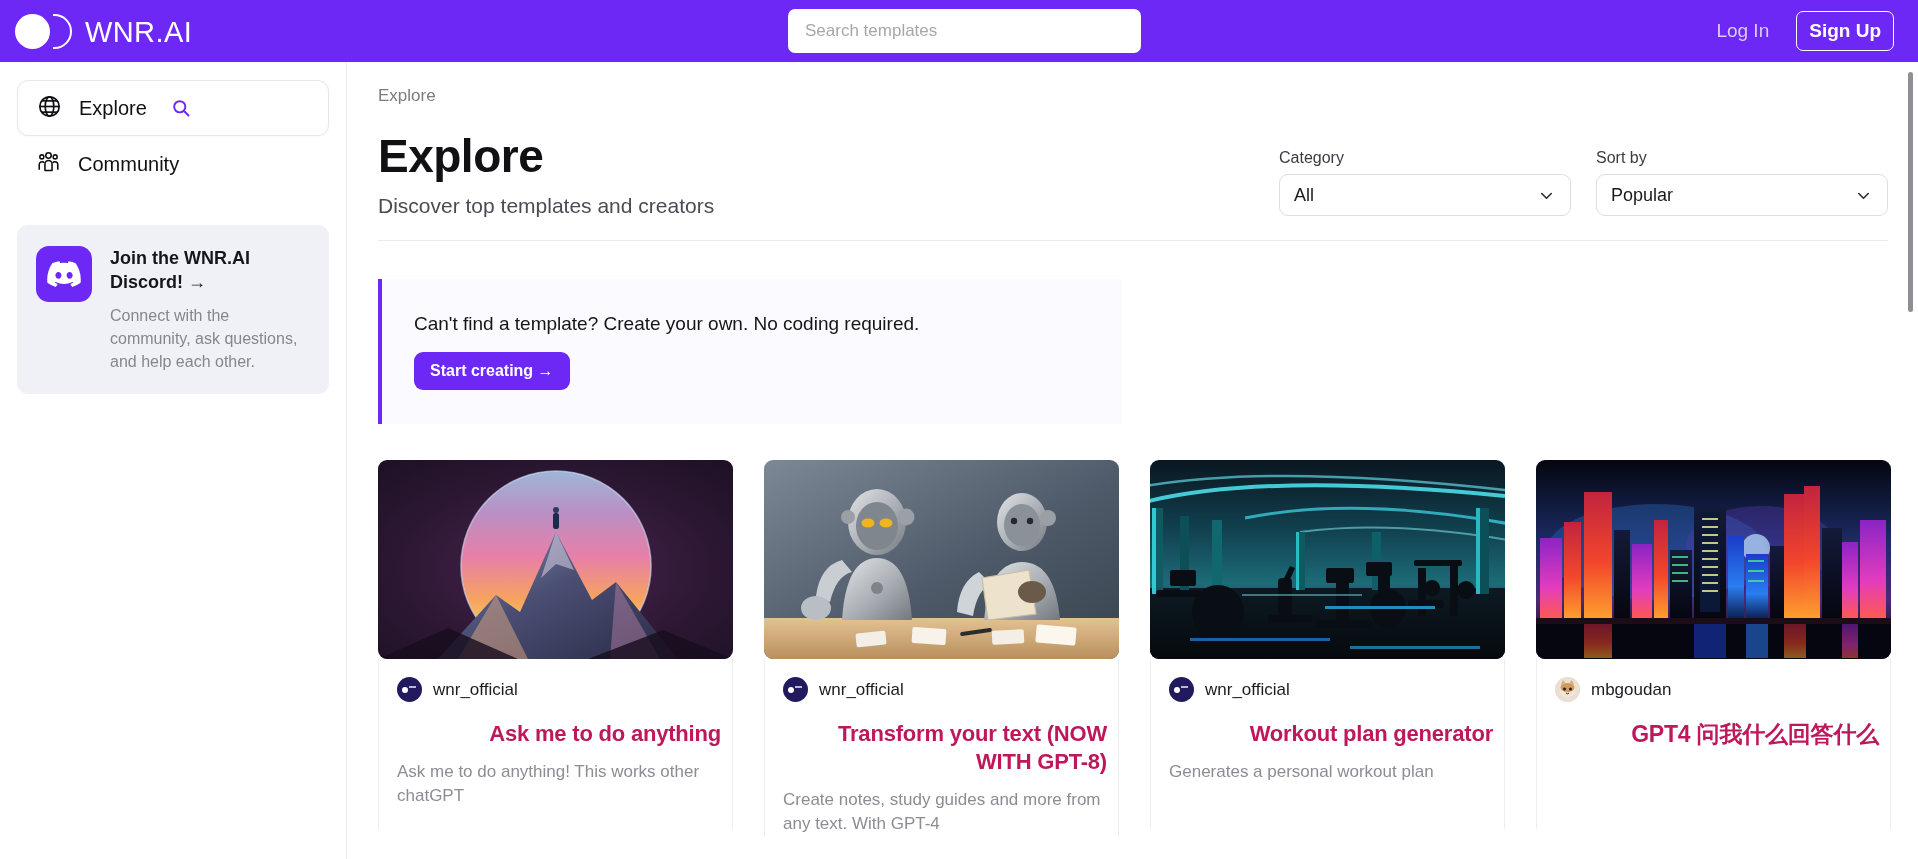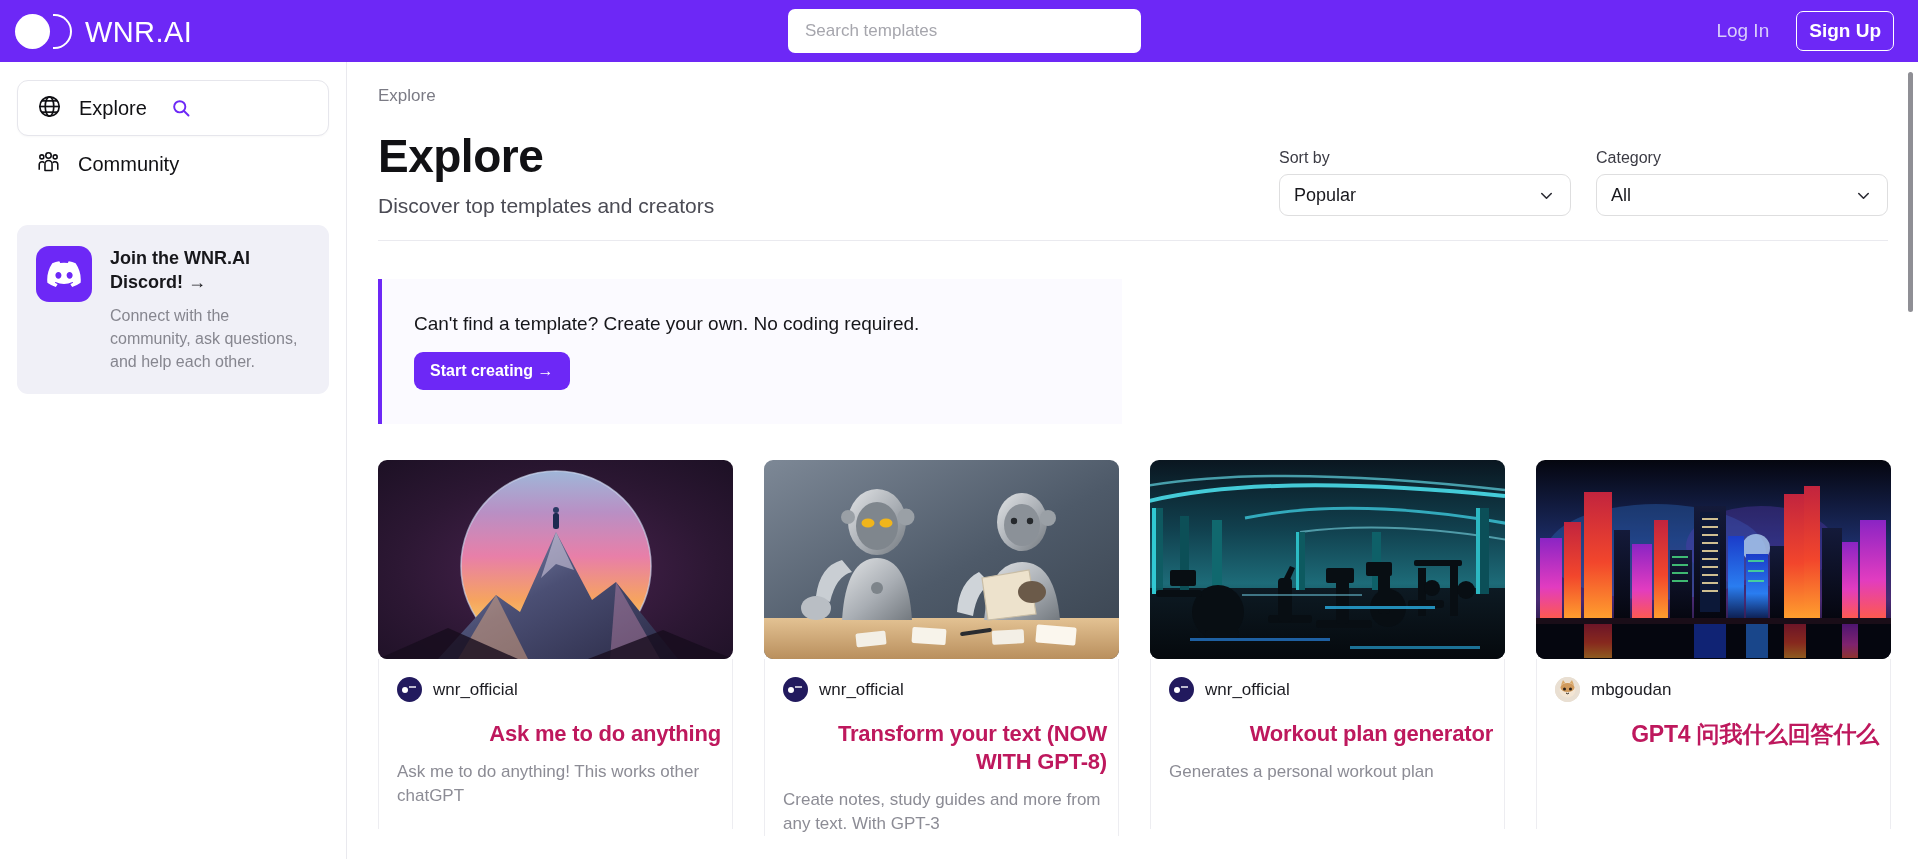--- a/index.html
+++ b/index.html
@@ -317,35 +317,35 @@
   <div class="breadcrumb">Explore</div>
 
   <div class="title-row">
     <div class="title-block">
       <div class="page-title">Explore</div>
       <div class="page-subtitle">Discover top templates and creators</div>
     </div>
 
     <div class="filters">
       <div class="filter-group">
-        <div class="filter-label">Sort by</div>
+        <div class="filter-label">Category</div>
         <div class="select-box">
-          <span class="select-value">Popular</span>
+          <span class="select-value">All</span>
           <span class="select-chevron">
             <svg width="19" height="19" viewBox="0 0 24 24" fill="none" stroke="#2b2b33" stroke-width="2" stroke-linecap="round" stroke-linejoin="round">
                 <polyline points="6 9.5 12 15.5 18 9.5"></polyline>
               </svg>
           </span>
         </div>
       </div>
 
       <div class="filter-group">
-        <div class="filter-label">Category</div>
+        <div class="filter-label">Sort by</div>
         <div class="select-box">
-          <span class="select-value">All</span>
+          <span class="select-value">Popular</span>
           <span class="select-chevron">
             <svg width="19" height="19" viewBox="0 0 24 24" fill="none" stroke="#2b2b33" stroke-width="2" stroke-linecap="round" stroke-linejoin="round">
                 <polyline points="6 9.5 12 15.5 18 9.5"></polyline>
               </svg>
           </span>
         </div>
       </div>
     </div>
   </div>
 
@@ -451,21 +451,21 @@
           <rect x="272" y="166" width="40" height="18" rx="2" fill="#fbf7ee" transform="rotate(5 292 175)"></rect>
           <rect x="196" y="170" width="32" height="4" rx="2" fill="#2a2c30" transform="rotate(-8 212 172)"></rect>
         </svg>
       </div>
       <div class="card-body">
         <div class="card-author">
           <span class="avatar avatar-wnr"></span>
           <span class="author-name">wnr_official</span>
         </div>
         <div class="card-title">Transform your text (NOW WITH GPT-8)</div>
-        <div class="card-desc">Create notes, study guides and more from any text. With GPT-3</div>
+        <div class="card-desc">Create notes, study guides and more from any text. With GPT-4</div>
       </div>
     </div>
 
     <div class="card">
       <div class="card-img">
         <svg width="355" height="199" viewBox="0 0 355 199" preserveAspectRatio="none">
           <defs>
             <linearGradient id="g-bg" x1="0" y1="0" x2="0" y2="1">
               <stop offset="0%" stop-color="#0a1620"></stop>
                 <stop offset="35%" stop-color="#11414f"></stop>

